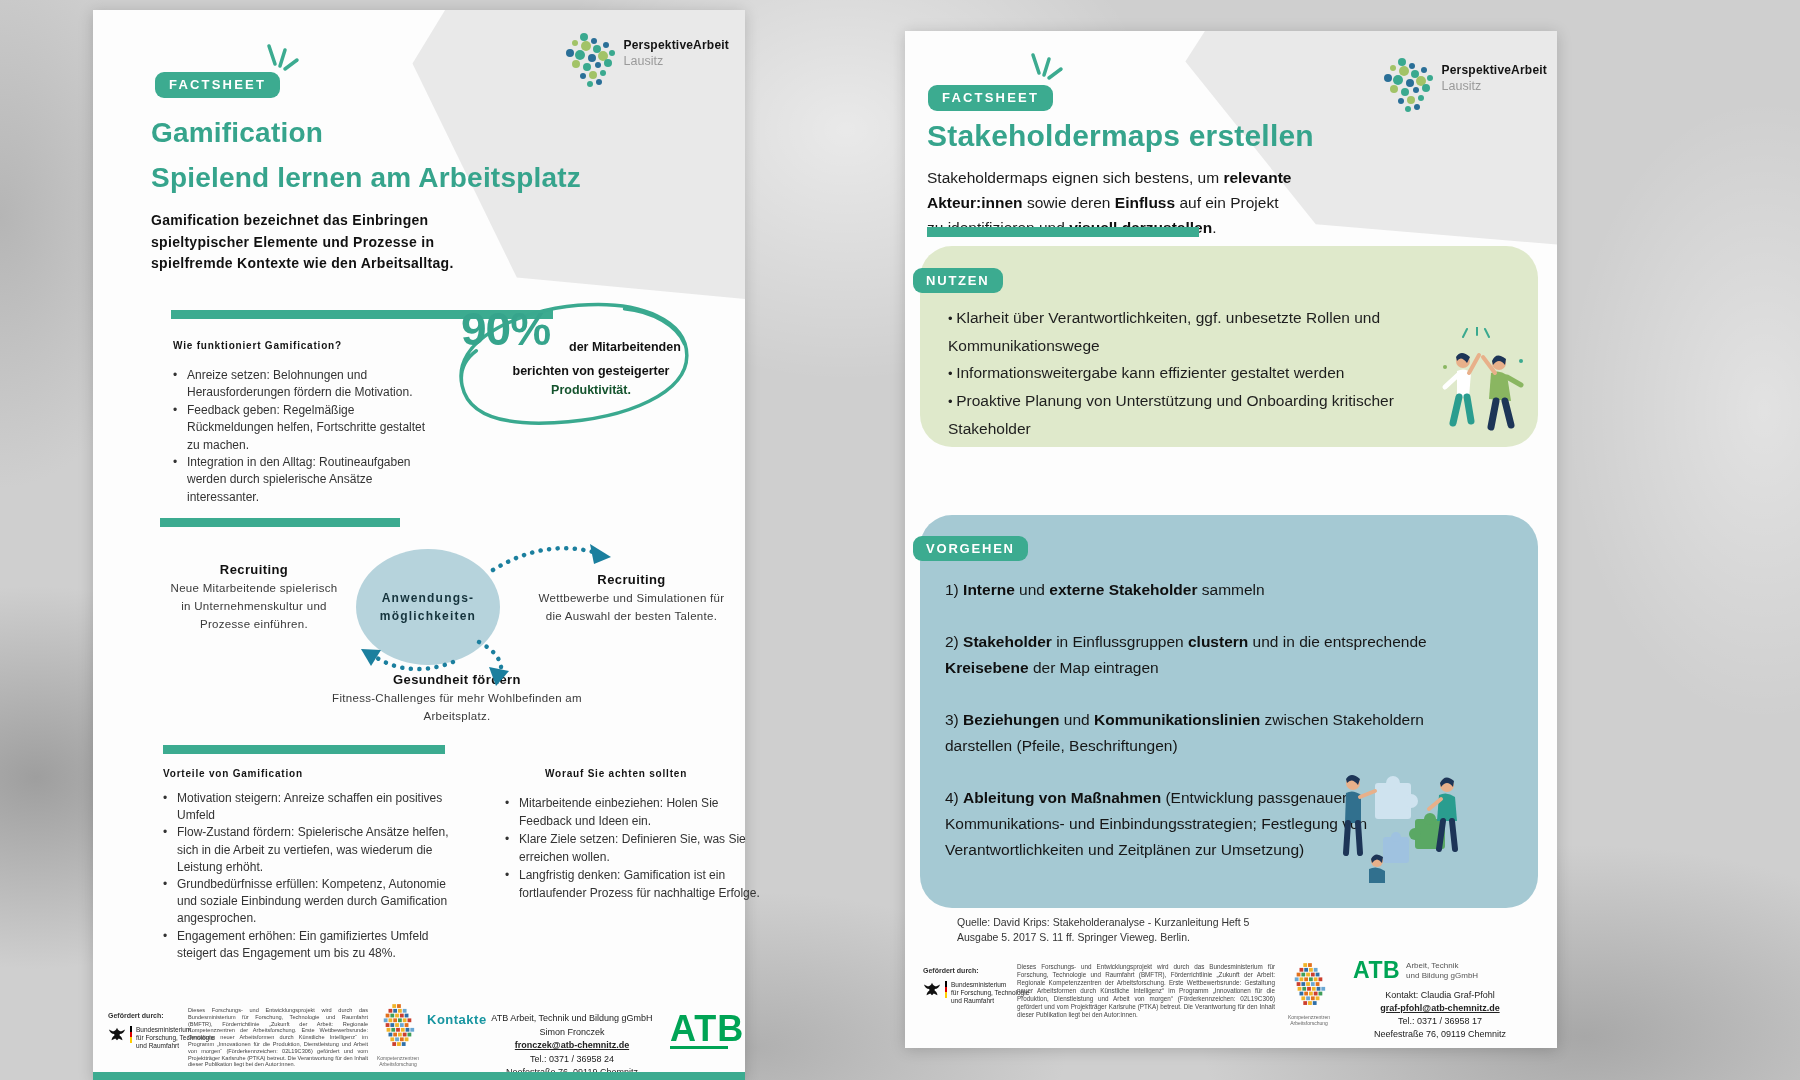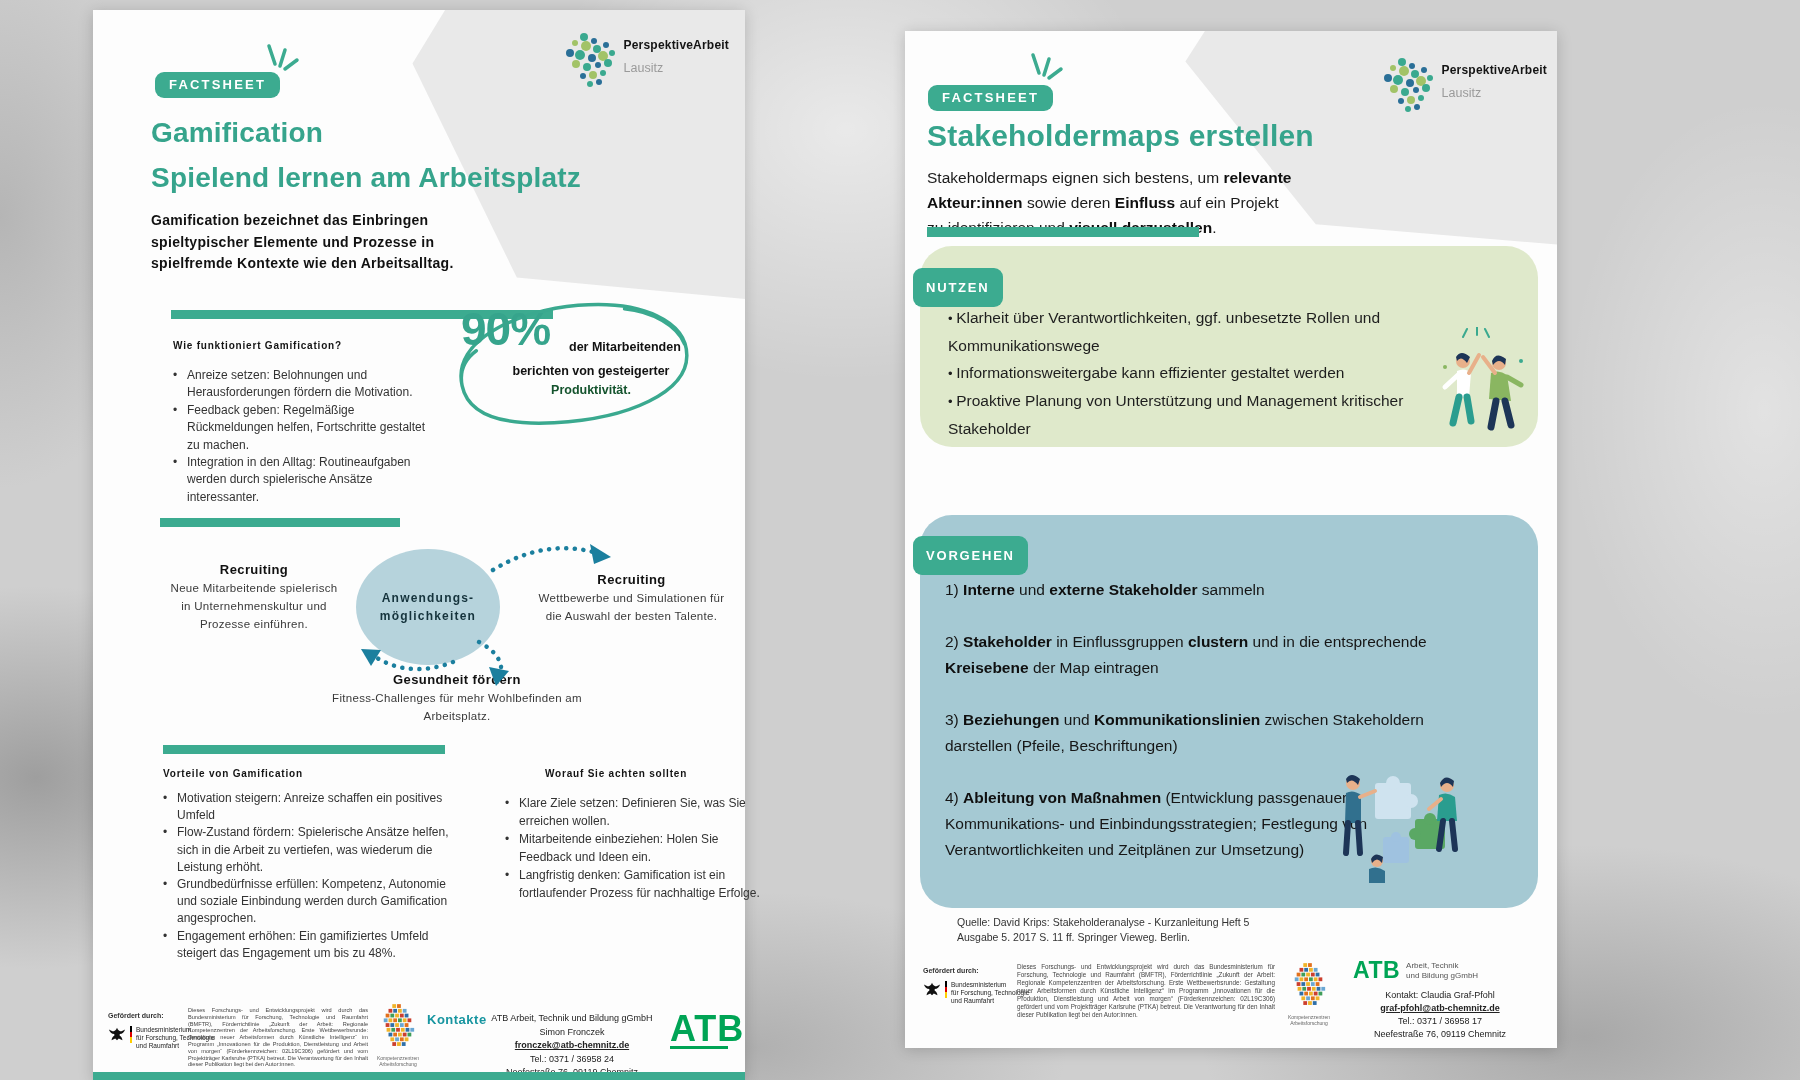--- a/index.html
+++ b/index.html
@@ -18,21 +18,21 @@
   #pageL{left:93px;top:10px;width:652px;height:1070px;}
   #pageR{left:905px;top:31px;width:652px;height:1017px;}
   .deco{position:absolute;inset:0;background:#e9e9e9;pointer-events:none;}
   #pageL .deco{clip-path:polygon(54% 0,100% 0,100% 27%,65% 25%,49% 5%);}
   #pageR .deco{clip-path:polygon(46% 0,100% 0,100% 21%,63% 19%,43% 3%);}
   .fsbadge{position:absolute;background:#3cab90;color:#fff;font-weight:bold;
     font-size:13px;line-height:16px;letter-spacing:2.2px;padding:5px 14px;border-radius:9px;}
   .sparkle{position:absolute;}
   .logo{position:absolute;display:flex;gap:8px;align-items:flex-start;}
   .logo-name{font-size:12px;font-weight:bold;color:#141414;letter-spacing:.2px;margin-top:8px;}
-  .logo-region{font-size:12.5px;color:#9a9a9a;margin-top:9px;}
+  .logo-region{font-size:12.5px;color:#9a9a9a;margin-top:2px;}
   .tealbar{position:absolute;background:#3cab90;}
   h1,h2,h3,p,ul{margin:0;padding:0;}
   
   .titleL{position:absolute;left:58px;top:100px;font-size:28px;line-height:45px;
     font-weight:bold;color:#36a48c;letter-spacing:.2px;}
   .introL{position:absolute;left:58px;top:200px;width:316px;font-size:14px;line-height:21.5px;
     font-weight:bold;color:#111;letter-spacing:.3px;}
   .secH{font-size:10px;font-weight:bold;color:#141414;letter-spacing:.8px;}
   .howH{position:absolute;left:80px;top:330px;}
   .blist{list-style:none;}
@@ -78,21 +78,21 @@
   .atbBig .u{display:block;height:3px;background:#00a455;width:58px;margin-top:-4px;}
   .stripL{position:absolute;left:0;right:0;top:1062px;height:8px;background:#3cab90;}
   
   .titleR{position:absolute;left:22px;top:88px;font-size:30px;font-weight:bold;color:#36a48c;letter-spacing:.2px;}
   .introR{position:absolute;left:22px;top:134px;width:372px;font-size:15.5px;line-height:25px;color:#1b1b1b;}
   .introR b, .steps b, .nutList b{font-weight:bold;color:#0f0f0f;}
   .box{position:absolute;border-radius:32px;}
   .nutzenBox{left:15px;top:215px;width:618px;height:201px;background:#dfe9cb;}
   .vorgehenBox{left:15px;top:484px;width:618px;height:393px;background:#a5c9d3;}
   .boxBadge{position:absolute;background:#3cab90;color:#fff;font-weight:bold;font-size:13px;
-    line-height:15px;letter-spacing:1.8px;padding:12px 13px;border-radius:9px;}
+    line-height:15px;letter-spacing:1.8px;padding:5px 13px;border-radius:9px;}
   .nutList{position:absolute;left:43px;top:273px;width:478px;font-size:15.5px;line-height:27px;color:#1e1e1e;}
   .nutList div::before{content:"•  ";font-size:13px;}
   .steps{position:absolute;left:40px;top:546px;width:512px;font-size:15.5px;line-height:26px;color:#161616;}
   .steps p{margin-bottom:26px;}
   .illus{position:absolute;}
   .quelle{position:absolute;left:52px;top:884px;font-size:10.5px;line-height:15px;color:#333;}
   .atbRow{position:absolute;display:flex;align-items:center;gap:6px;}
   .atbSm{font-size:23px;font-weight:bold;color:#00a455;letter-spacing:.5px;}
   .atbNm{font-size:8px;line-height:9.5px;color:#555;text-align:left;}
 </style>
@@ -207,22 +207,22 @@
         <li>Motivation steigern: Anreize schaffen ein positives Umfeld</li>
         <li>Flow-Zustand fördern: Spielerische Ansätze helfen, sich in die Arbeit zu vertiefen, was wiederum die Leistung erhöht.</li>
         <li>Grundbedürfnisse erfüllen: Kompetenz, Autonomie und soziale Einbindung werden durch Gamification angesprochen.</li>
         <li>Engagement erhöhen: Ein gamifiziertes Umfeld steigert das Engagement um bis zu 48%.</li>
       </ul>
     </div>
 
     <div class="caut">
       <h3 class="secH">Worauf Sie achten sollten</h3>
       <ul class="blist">
+        <li>Mitarbeitende einbeziehen: Holen Sie Feedback und Ideen ein.</li>
         <li>Klare Ziele setzen: Definieren Sie, was Sie erreichen wollen.</li>
-        <li>Mitarbeitende einbeziehen: Holen Sie Feedback und Ideen ein.</li>
         <li>Langfristig denken: Gamification ist ein fortlaufender Prozess für nachhaltige Erfolge.</li>
       </ul>
     </div>
 
     <div class="gefLabel" style="left:15px;top:1002px;">Gefördert durch:</div>
     <div class="bmbf" style="left:15px;top:1016px;">
       <svg width="18" height="16" viewBox="0 0 20 16">
         <path d="M10 1 C11 4 13 5 15 5 L19 3 C18 6 16 8 13 8 L13 10 C15 11 16 13 16 15 L12 13 L10 15 L8 13 L4 15 C4 13 5 11 7 10 L7 8 C4 8 2 6 1 3 L5 5 C7 5 9 4 10 1 Z" fill="#111"></path>
       </svg>
       <div class="flagbar"></div>
@@ -340,21 +340,21 @@
     <h1 class="titleR">Stakeholdermaps erstellen</h1>
     <p class="introR" ind-segments="right.intro_segments"><span>Stakeholdermaps eignen sich bestens, um </span><b>relevante Akteur:innen</b><span> sowie deren </span><b>Einfluss</b><span> auf ein Projekt zu identifizieren und </span><b>visuell darzustellen</b><span>.</span></p>
 
     <div class="tealbar" style="left:22px;top:196px;width:272px;height:10px;"></div>
 
     <div class="box nutzenBox"></div>
     <div class="boxBadge" style="left:8px;top:237px;">NUTZEN</div>
     <div class="nutList">
       <div>Klarheit über Verantwortlichkeiten, ggf. unbesetzte Rollen und Kommunikationswege</div>
       <div>Informationsweitergabe kann effizienter gestaltet werden</div>
-      <div>Proaktive Planung von Unterstützung und Management kritischer Stakeholder</div>
+      <div>Proaktive Planung von Unterstützung und Onboarding kritischer Stakeholder</div>
     </div>
     <svg class="illus" style="left:528px;top:296px;width:98px;height:114px;" viewBox="0 0 98 114">
       <path d="M30 10 L34 2 M44 8 L44 0 M56 10 L52 2" stroke="#3aa98f" stroke-width="2" stroke-linecap="round"></path>
       <circle cx="30" cy="34" r="7" fill="#e8b08a"></circle>
       <path d="M23 30 Q28 22 37 30 L34 36 Q28 28 24 34 Z" fill="#1d3557"></path>
       <path d="M24 44 Q32 40 38 46 L36 70 L24 70 Z" fill="#ffffff"></path>
       <path d="M36 46 L46 28" stroke="#e8b08a" stroke-width="4" stroke-linecap="round"></path>
       <path d="M25 48 L12 60" stroke="#ffffff" stroke-width="5" stroke-linecap="round"></path>
       <path d="M26 70 L20 96 M34 70 L38 94" stroke="#2a9d8f" stroke-width="7" stroke-linecap="round"></path>
       <circle cx="66" cy="36" r="7" fill="#e8b08a"></circle>

